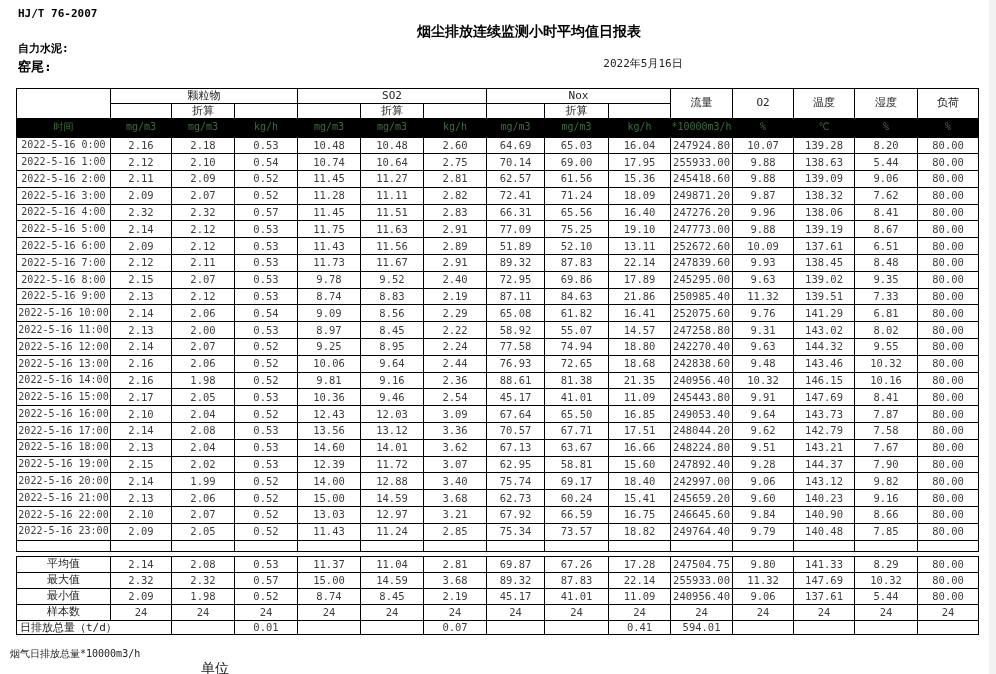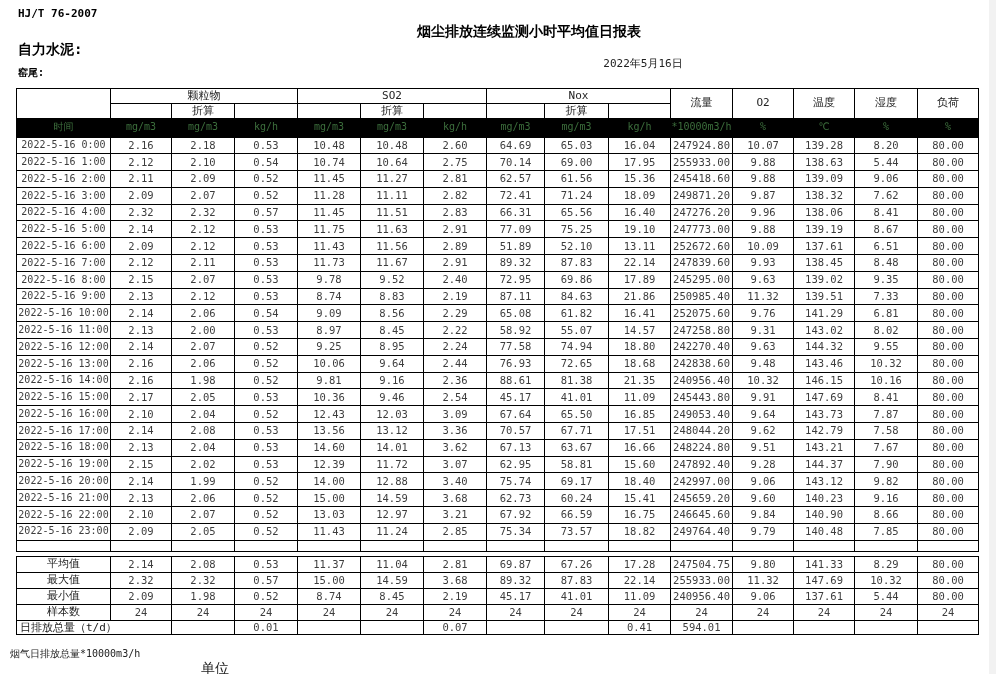--- a/index.html
+++ b/index.html
@@ -4,22 +4,22 @@
 <style>
   html,body{margin:0;padding:0;}
   body{
     width:996px;height:674px;background:#ffffff;position:relative;
     font-family:"DejaVu Sans Mono","DejaVu Sans",monospace;color:#333;
     overflow:hidden;
   }
   .abs{position:absolute;}
   .std{left:18px;top:7px;font-size:11px;font-weight:bold;color:#000;}
   .title{left:0;top:23px;width:996px;text-align:center;font-size:14px;font-weight:bold;color:#000;padding-left:31px;}
-  .company{left:18px;top:41px;font-size:14px;font-weight:bold;color:#000;}
-  .kiln{left:18px;top:58px;font-size:10px;font-weight:bold;color:#000;margin-top:8px;}
+  .company{left:18px;top:41px;font-size:11px;font-weight:bold;color:#000;}
+  .kiln{left:18px;top:58px;font-size:13px;font-weight:bold;color:#000;}
   .date{left:558px;top:56px;width:170px;text-align:center;font-size:11px;color:#222;}
   .tablewrap{left:16px;top:88px;}
   table{border-collapse:collapse;table-layout:fixed;width:962px;}
   td{
     border:1px solid #000;text-align:center;padding:0;margin:0;
     font-size:10.5px;line-height:1.25;white-space:nowrap;overflow:hidden;color:#3d3d3d;
   }
   thead td{color:#222;font-size:11px;}
   .r-grp{height:14px;}
   .r-sub{height:14px;}

